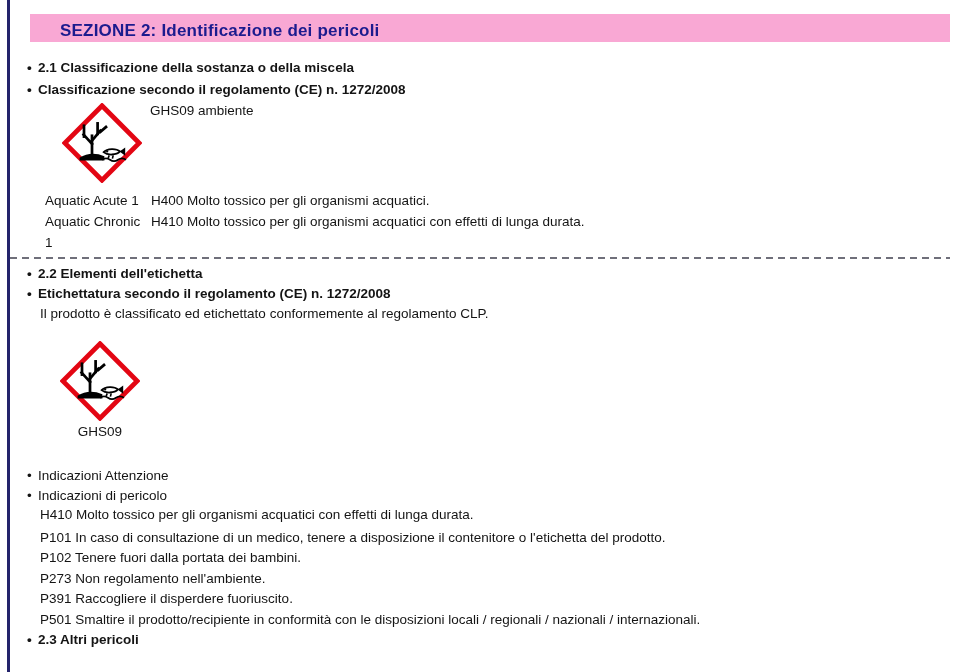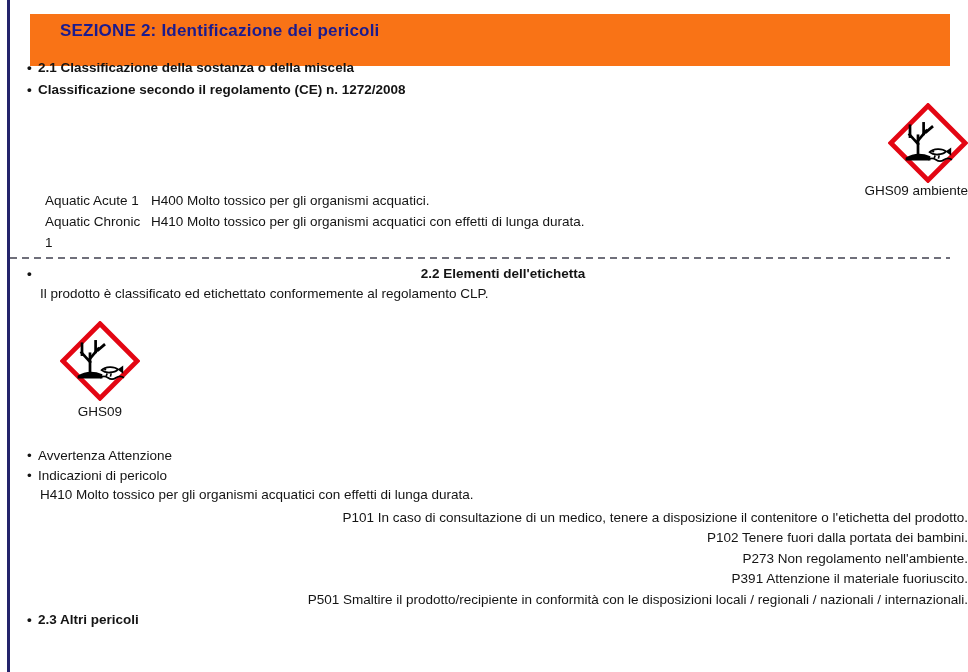--- a/index.html
+++ b/index.html
@@ -9,47 +9,47 @@
     font-family: "Liberation Sans", "DejaVu Sans", sans-serif;
     font-size: 13.5px;
     color: #141414;
     position: relative;
   }
   .page-border {
     position: absolute; left: 7px; top: 0; width: 3px; height: 672px;
     background: #23236b;
   }
   .section-bar {
-    position: absolute; left: 30px; top: 14px; width: 920px; height: 52px;
-    background: #f97316;
+    position: absolute; left: 30px; top: 14px; width: 920px; height: 28px;
+    background: #f9a8d4;
   }
   .bar-title {
     color: #1b1b8e; font-size: 17px; font-weight: bold;
     line-height: 34px; padding-left: 30px; letter-spacing: 0.2px;
   }
   .content { position: absolute; top: 48px; left: 27px; width: 941px; }
 
   .h-line { font-weight: bold; position: relative; padding-left: 11px; }
   .b-line { font-weight: normal; position: relative; padding-left: 11px; }
   .h-line::before, .b-line::before {
     content: "\2022"; position: absolute; left: 0; top: 0;
   }
   .p-line { padding-left: 13px; }
 
   .lhA { line-height: 22px; }
   .lhB { line-height: 20px; }
   .lhC { line-height: 19.5px; }
-  .lhP { line-height: 20.5px; text-align: right; }
+  .lhP { line-height: 20.5px; }
 
   .mt-first { margin-top: 9px; }
-  .mt-div   { margin-top: 5px; text-align: center; }
+  .mt-div   { margin-top: 5px; }
   .mt-p1    { margin-top: 3px; }
   .mt-sig   { margin-top: 26px; }
 
-  .picto-row { display: flex; align-items: flex-end; margin: 2px 0 0 35px; height: 82px; flex-direction: column; }
+  .picto-row { display: flex; align-items: flex-start; margin: 2px 0 0 35px; height: 82px; }
   .ghs { width: 80px; height: 80px; flex: none; }
   .picto-label { margin-left: 8px; }
 
   .cls-table { margin: 5px 0 0 18px; }
   .cls-row { display: flex; line-height: 21px; }
   .cls-cat { width: 106px; flex: none; }
 
   .dashed-divider {
     margin: 4px 0 0 -17px; width: 940px; height: 2px;
     background: repeating-linear-gradient(90deg, #6f6f7a 0 7px, transparent 7px 12px);
@@ -108,34 +108,35 @@
     </div>
     <div class="cls-row">
       <span class="cls-cat">Aquatic Chronic 1</span>
       <span class="cls-stm">H410 Molto tossico per gli organismi acquatici con effetti di lunga durata.</span>
     </div>
   </div>
 
   <div class="dashed-divider"></div>
 
   <div class="h-line lhB mt-div">2.2 Elementi dell'etichetta</div>
+  <div class="h-line lhB">Etichettatura secondo il regolamento (CE) n. 1272/2008</div>
   <div class="p-line lhB">Il prodotto è classificato ed etichettato conformemente al regolamento CLP.</div>
 
   <div class="picto-block2">
     <svg class="ghs" viewBox="0 0 100 100">
       <use href="#ghs09-art"></use>
     </svg>
     <div class="ghs-code">GHS09</div>
   </div>
 
-  <div class="b-line lhC mt-sig">Avvertenza Attenzione</div>
+  <div class="b-line lhC mt-sig">Indicazioni Attenzione</div>
   <div class="b-line lhC">Indicazioni di pericolo</div>
   <div class="p-line lhC">H410 Molto tossico per gli organismi acquatici con effetti di lunga durata.</div>
 
   <div class="p-line lhP mt-p1">P101 In caso di consultazione di un medico, tenere a disposizione il contenitore o l'etichetta del prodotto.</div>
   <div class="p-line lhP">P102 Tenere fuori dalla portata dei bambini.</div>
   <div class="p-line lhP">P273 Non regolamento nell'ambiente.</div>
-  <div class="p-line lhP">P391 Attenzione il materiale fuoriuscito.</div>
+  <div class="p-line lhP">P391 Raccogliere il disperdere fuoriuscito.</div>
   <div class="p-line lhP">P501 Smaltire il prodotto/recipiente in conformità con le disposizioni locali / regionali / nazionali / internazionali.</div>
 
   <div class="h-line lhC">2.3 Altri pericoli</div>
 
 </div>
 
 </body></html>

